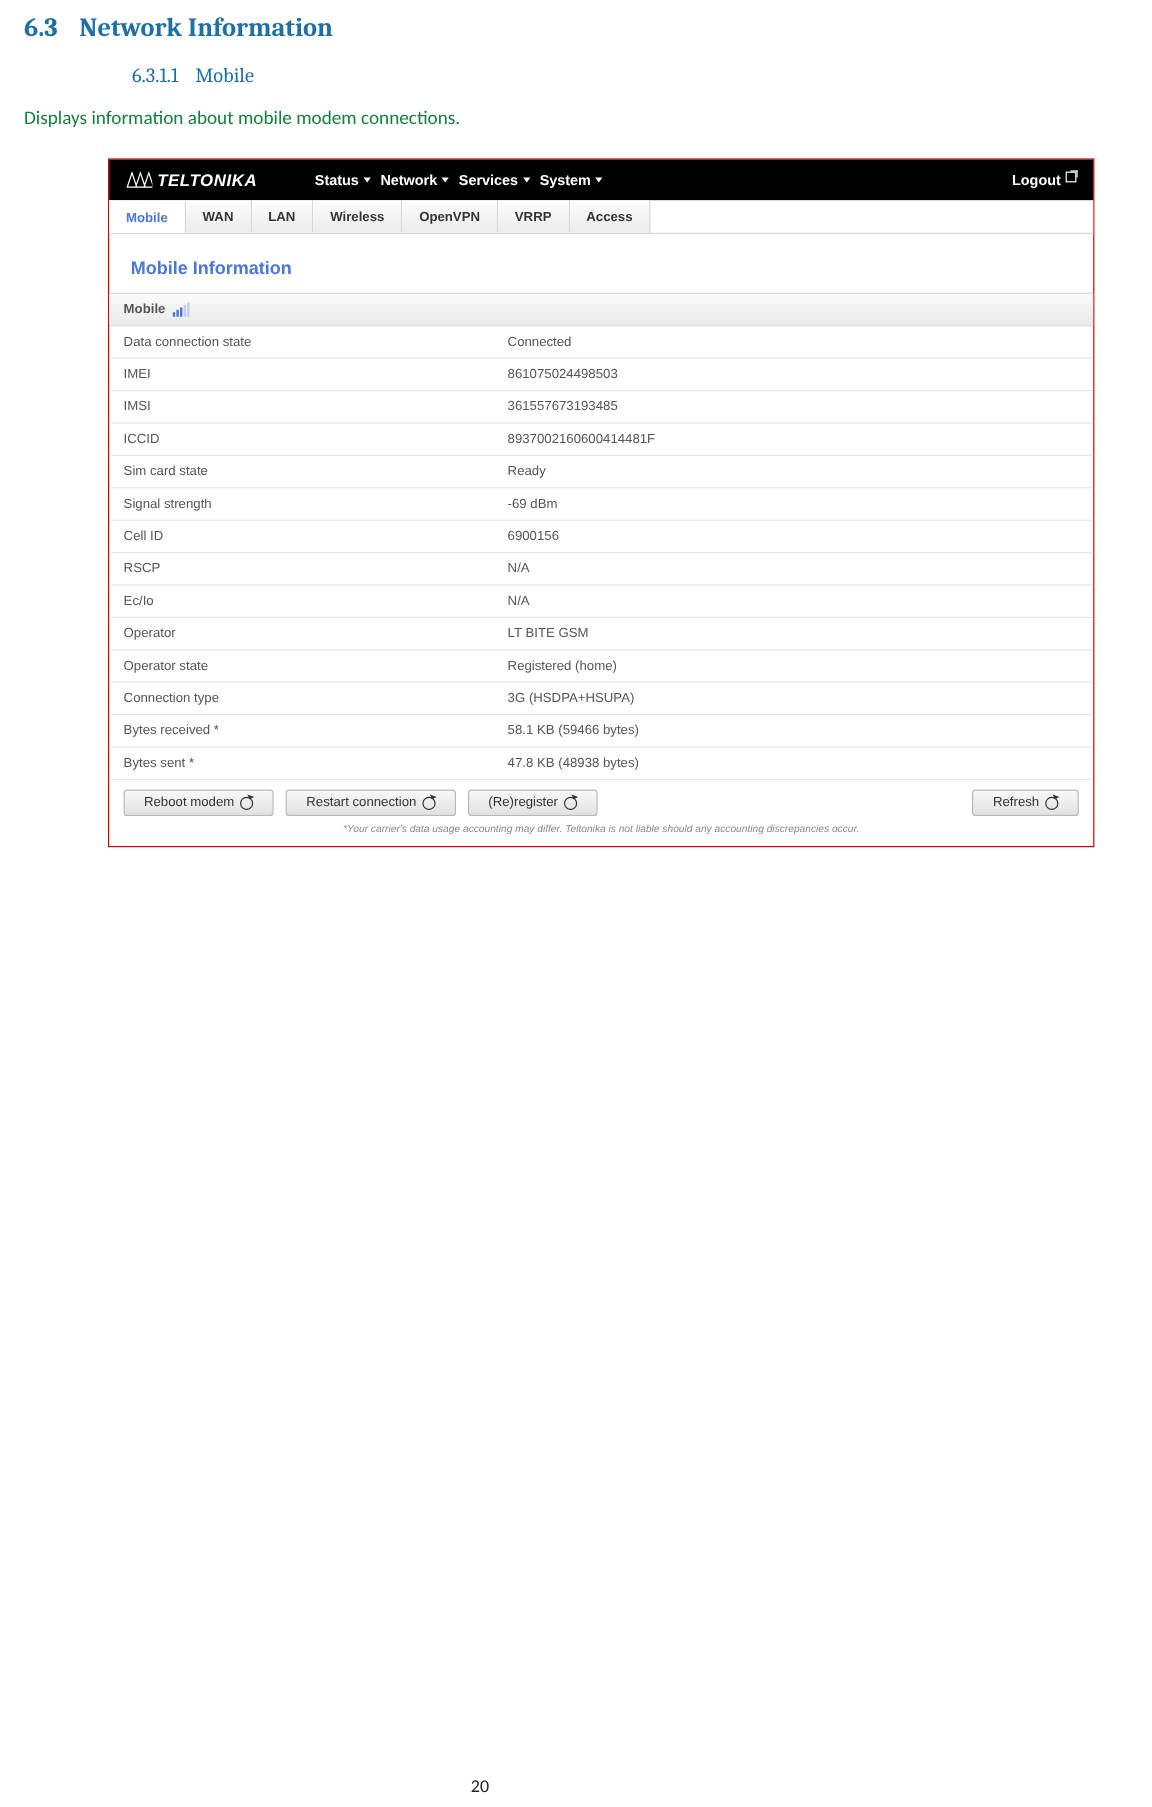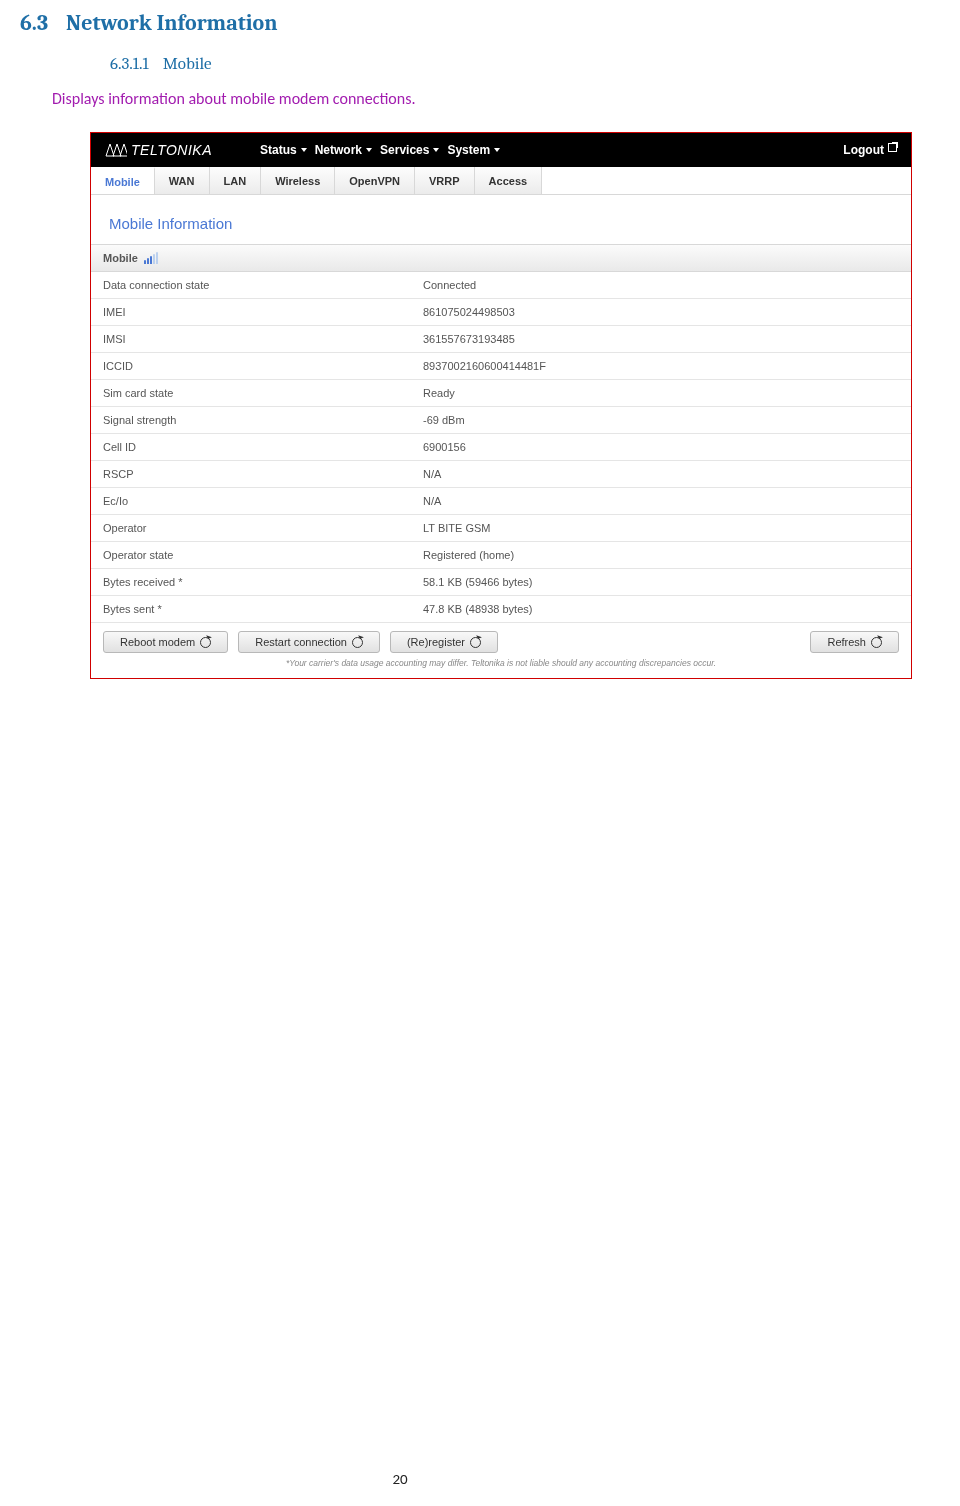--- a/index.html
+++ b/index.html
@@ -2,53 +2,53 @@
 <html><head>
 <meta charset="utf-8">
 <style>
   * { box-sizing: border-box; margin: 0; padding: 0; }
   html, body { width: 960px; background: #fff; font-family: "Segoe UI", Arial, sans-serif; }
   .page { width: 800px; min-height: 1506px; padding: 10px 20px 40px 20px; position: relative; }
   .h-section { font-family: Cambria, Georgia, serif; color: #1f6fa7; font-size: 22px; font-weight: 700; margin: 0 0 18px 0; }
   .h-section .num { margin-right: 18px; }
   .h-sub { font-family: Cambria, Georgia, serif; color: #1f6fa7; font-size: 17px; font-weight: 400; margin: 0 0 16px 90px; }
   .h-sub .num { margin-right: 14px; }
-  .body-text { font-family: Calibri, Arial, sans-serif; color: #a21caf; font-size: 16px; margin-bottom: 24px; margin-left: 32px; }
+  .body-text { font-family: Calibri, Arial, sans-serif; color: #15803d; font-size: 16px; margin-bottom: 24px; }
   .screenshot { width: 822px; margin-left: 70px; border: 1px solid #d00000; background: #fff; font-family: Arial, sans-serif; }
   .topbar { background: #000; height: 34px; display: flex; align-items: center; color: #fff; font-size: 12px; font-weight: 700; padding: 0 14px; }
-  .logo { display: flex; align-items: center; font-style: italic; font-weight: 400; font-size: 14px; letter-spacing: 0.5px; margin-right: 48px; }
+  .logo { display: flex; align-items: center; font-style: italic; font-weight: 700; font-size: 14px; letter-spacing: 0.5px; margin-right: 48px; }
   .logo svg { margin-right: 4px; }
   .menus { display: flex; gap: 8px; }
   .menu-item { display: inline-flex; align-items: center; cursor: pointer; }
   .caret { display: inline-block; margin-left: 4px; width: 0; height: 0; border-left: 3px solid transparent; border-right: 3px solid transparent; border-top: 4px solid #fff; }
   .logout { margin-left: auto; display: flex; align-items: flex-start; cursor: pointer; }
   .logout-icon { display: inline-block; width: 9px; height: 9px; border: 1px solid #fff; margin-left: 4px; position: relative; }
   .logout-icon::after { content: ""; position: absolute; width: 5px; height: 5px; border-top: 1px solid #fff; border-right: 1px solid #fff; top: -2px; right: -2px; }
   .tabrow { display: flex; background: #fff; height: 28px; border-bottom: 1px solid #d8d8d8; font-size: 11px; font-weight: 700; color: #333; }
   .tab { padding: 0 14px; display: flex; align-items: center; border-right: 1px solid #d8d8d8; background: linear-gradient(#fdfdfd, #ebebeb); cursor: pointer; }
   .tab.active { color: #4a78d4; background: #fff; border-top: 2px solid transparent; }
-  .section-title { color: #4a78d4; font-weight: 400; font-size: 15px; padding: 20px 0 12px 18px; }
+  .section-title { color: #4a78d4; font-weight: 700; font-size: 15px; padding: 20px 0 12px 18px; }
   .panel-hdr { background: linear-gradient(#fbfbfb, #e9e9e9); border-top: 1px solid #d8d8d8; border-bottom: 1px solid #d8d8d8; padding: 7px 12px; font-size: 11px; font-weight: 700; color: #565656; display: flex; align-items: center; }
   .sig-icon { margin-left: 6px; display: inline-block; position: relative; width: 16px; height: 12px; }
   .sig-icon span { position: absolute; bottom: 0; width: 2px; background: #4a78d4; display: inline-block; border-radius: 1px 1px 0 0; }
   .sig-icon span:nth-child(1){ left:0; height:4px; }
   .sig-icon span:nth-child(2){ left:3px; height:6px; }
   .sig-icon span:nth-child(3){ left:6px; height:8px; }
   .sig-icon span:nth-child(4){ left:9px; height:10px; background:#bcd1ee; }
   .sig-icon span:nth-child(5){ left:12px; height:12px; background:#bcd1ee; }
   .rows { }
   .row { display: flex; font-size: 11px; color: #555; border-bottom: 1px solid #e5e5e5; padding: 7px 12px; }
   .row .lbl { width: 320px; }
   .btnbar { display: flex; gap: 10px; padding: 8px 12px 5px 12px; align-items: center; }
   .btnbar .spacer { flex: 1; }
   .uibtn { display: inline-flex; align-items: center; background: linear-gradient(#f8f8f8, #e1e1e1); border: 1px solid #b8b8b8; border-radius: 3px; font-size: 11px; color: #333; padding: 4px 16px; cursor: pointer; font-family: Arial, sans-serif; }
   .ref-icon { display: inline-block; width: 11px; height: 11px; margin-left: 5px; background: none; border: 1.5px solid #333; border-radius: 50%; position: relative; }
   .ref-icon::after { content: ""; position: absolute; top: -2px; right: -1px; border: 3px solid transparent; border-top-color: #333; transform: rotate(20deg); }
   .footnote { font-size: 8.5px; color: #888; padding: 0 12px 10px 12px; font-style: italic; text-align: center; }
-  .page-num { position: absolute; bottom: 18px; left: 0; width: 100%; text-align: center; font-family: Calibri, Arial, sans-serif; font-size: 15px; color: #222; }
+  .page-num { position: absolute; bottom: 8px; left: 0; width: 100%; text-align: center; font-family: Calibri, Arial, sans-serif; font-size: 15px; color: #222; }
 </style>
 </head>
 <body>
 
 <div class="page">
 
   <h2 class="h-section">
     <span class="num">6.3</span><span>Network Information</span>
   </h2>
 
@@ -153,20 +153,24 @@
         </div>
       <div class="row">
           <span class="lbl">Operator</span>
           <span>LT BITE GSM</span>
         </div>
       <div class="row">
           <span class="lbl">Operator state</span>
           <span>Registered (home)</span>
         </div>
       <div class="row">
+          <span class="lbl">Connection type</span>
+          <span>3G (HSDPA+HSUPA)</span>
+        </div>
+      <div class="row">
           <span class="lbl">Bytes received *</span>
           <span>58.1 KB (59466 bytes)</span>
         </div>
       <div class="row">
           <span class="lbl">Bytes sent *</span>
           <span>47.8 KB (48938 bytes)</span>
         </div>
     </div>
 
     <div class="btnbar">

